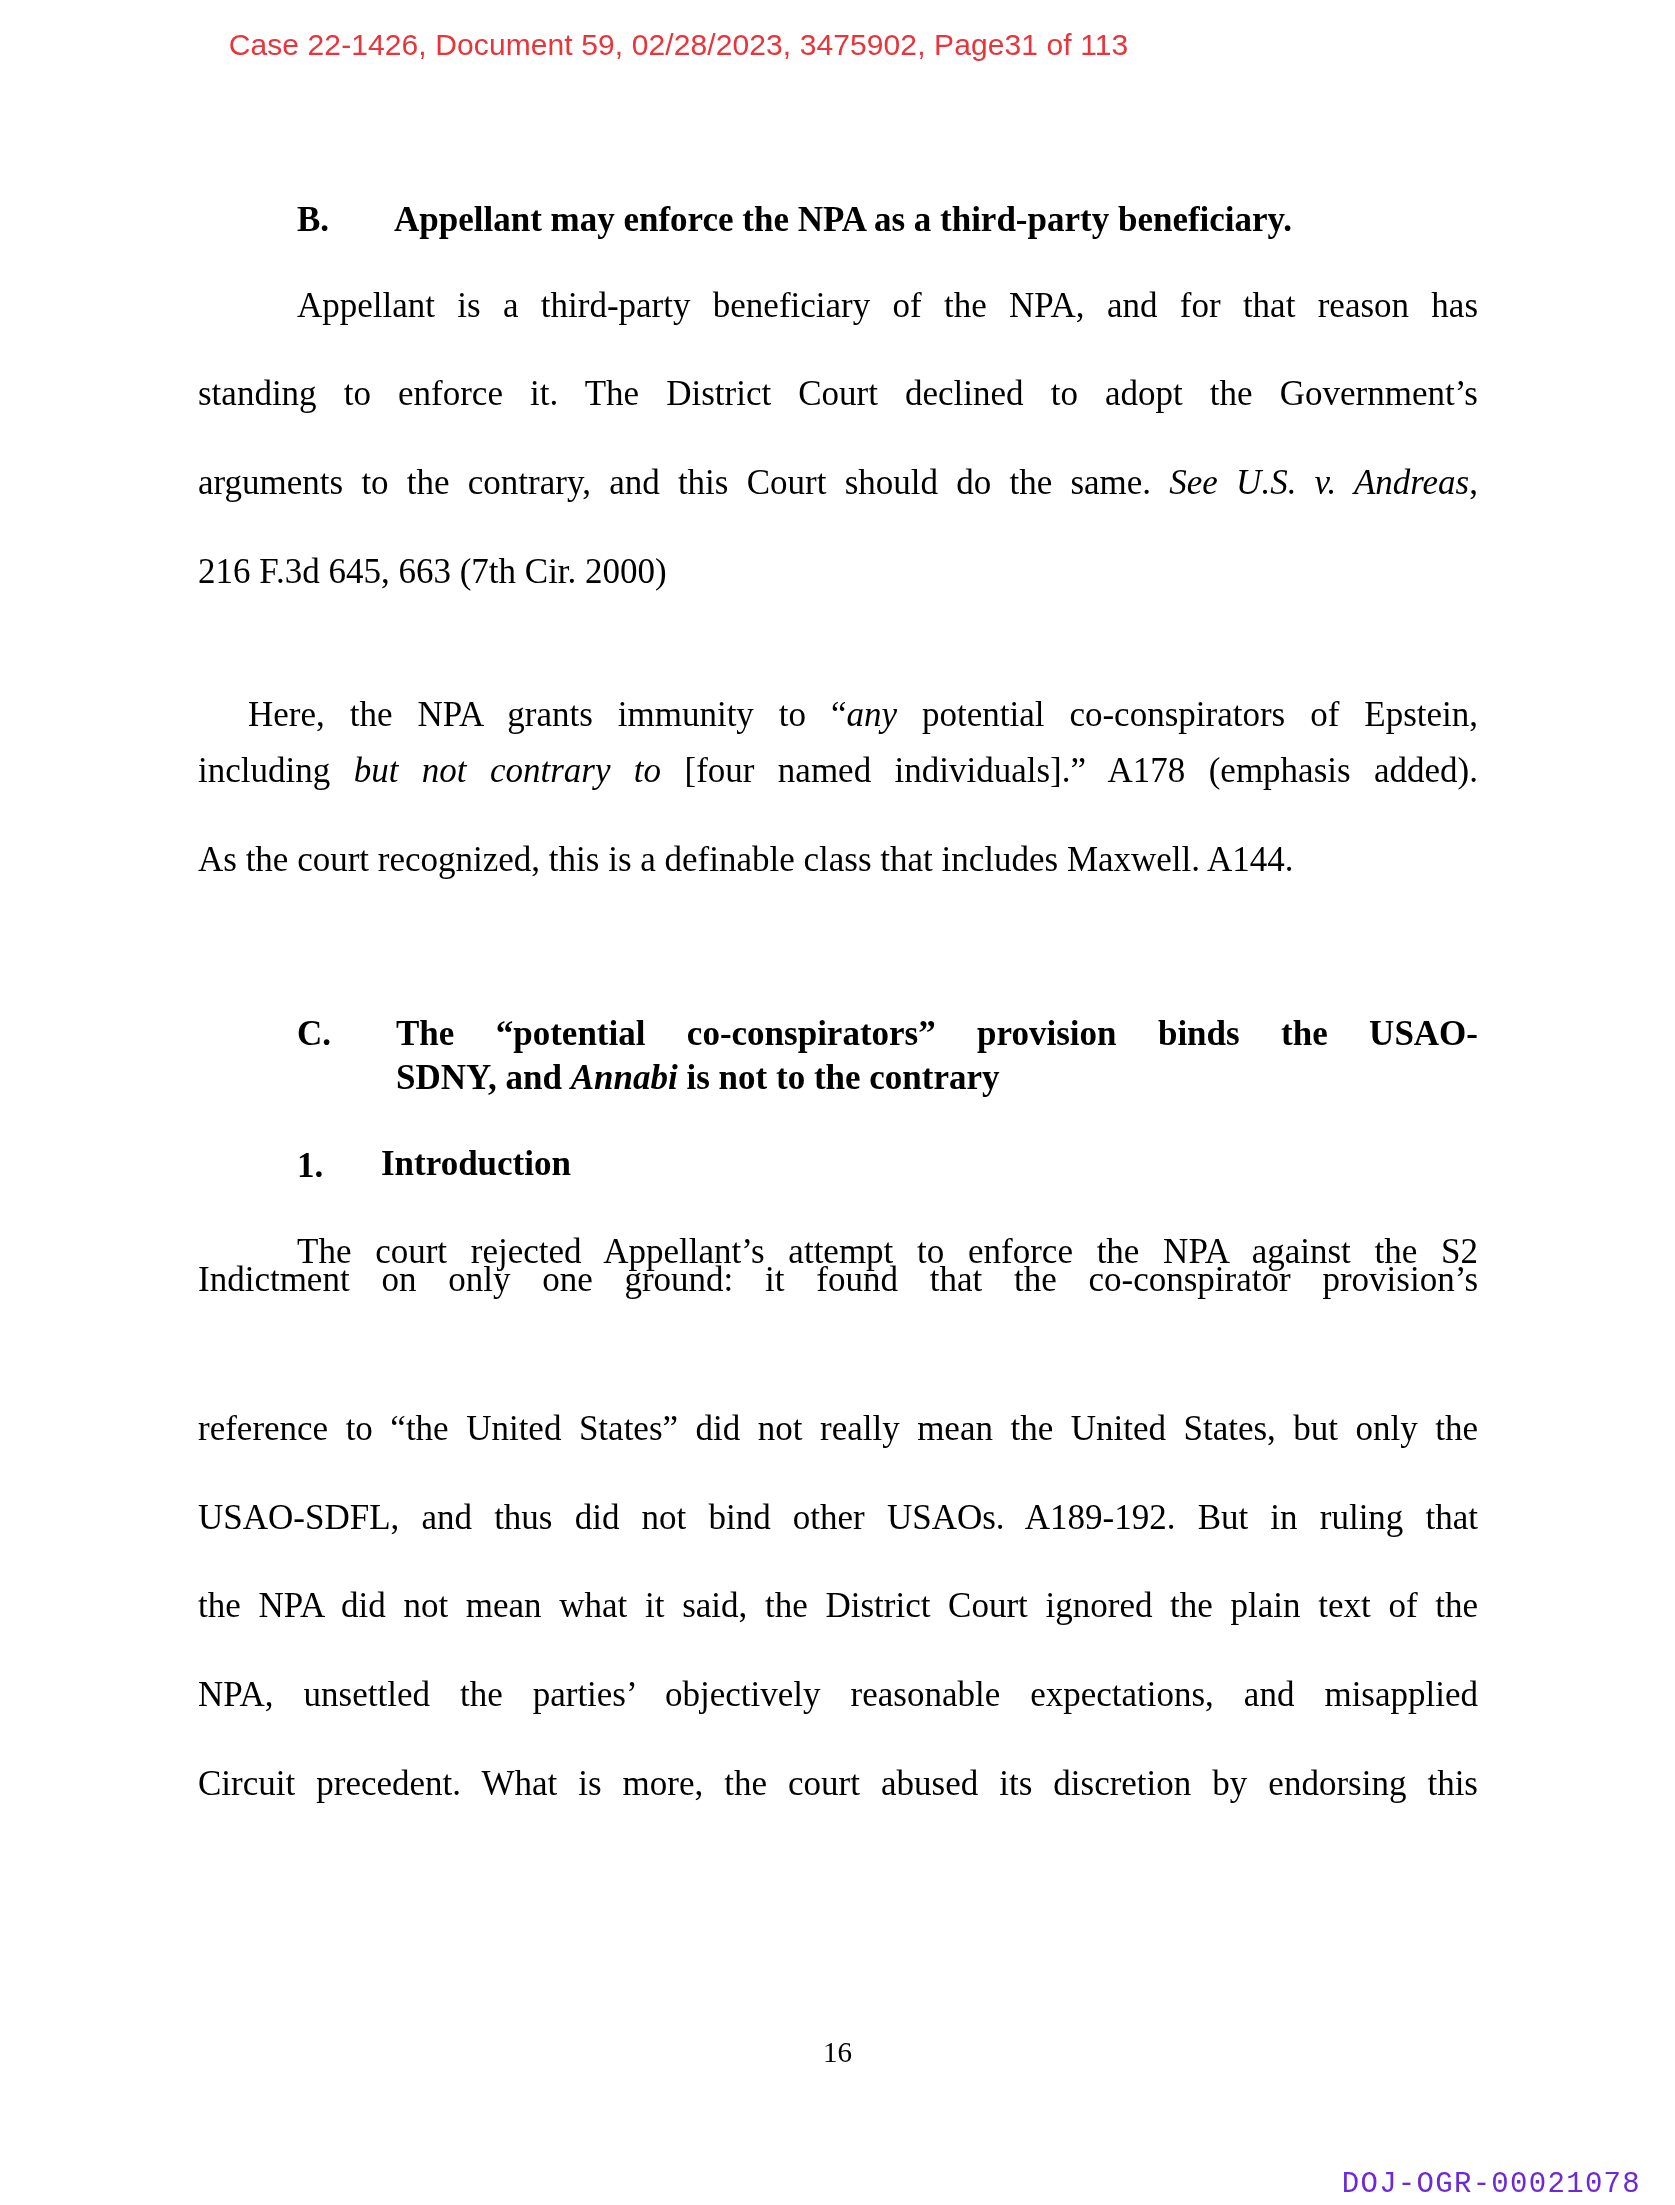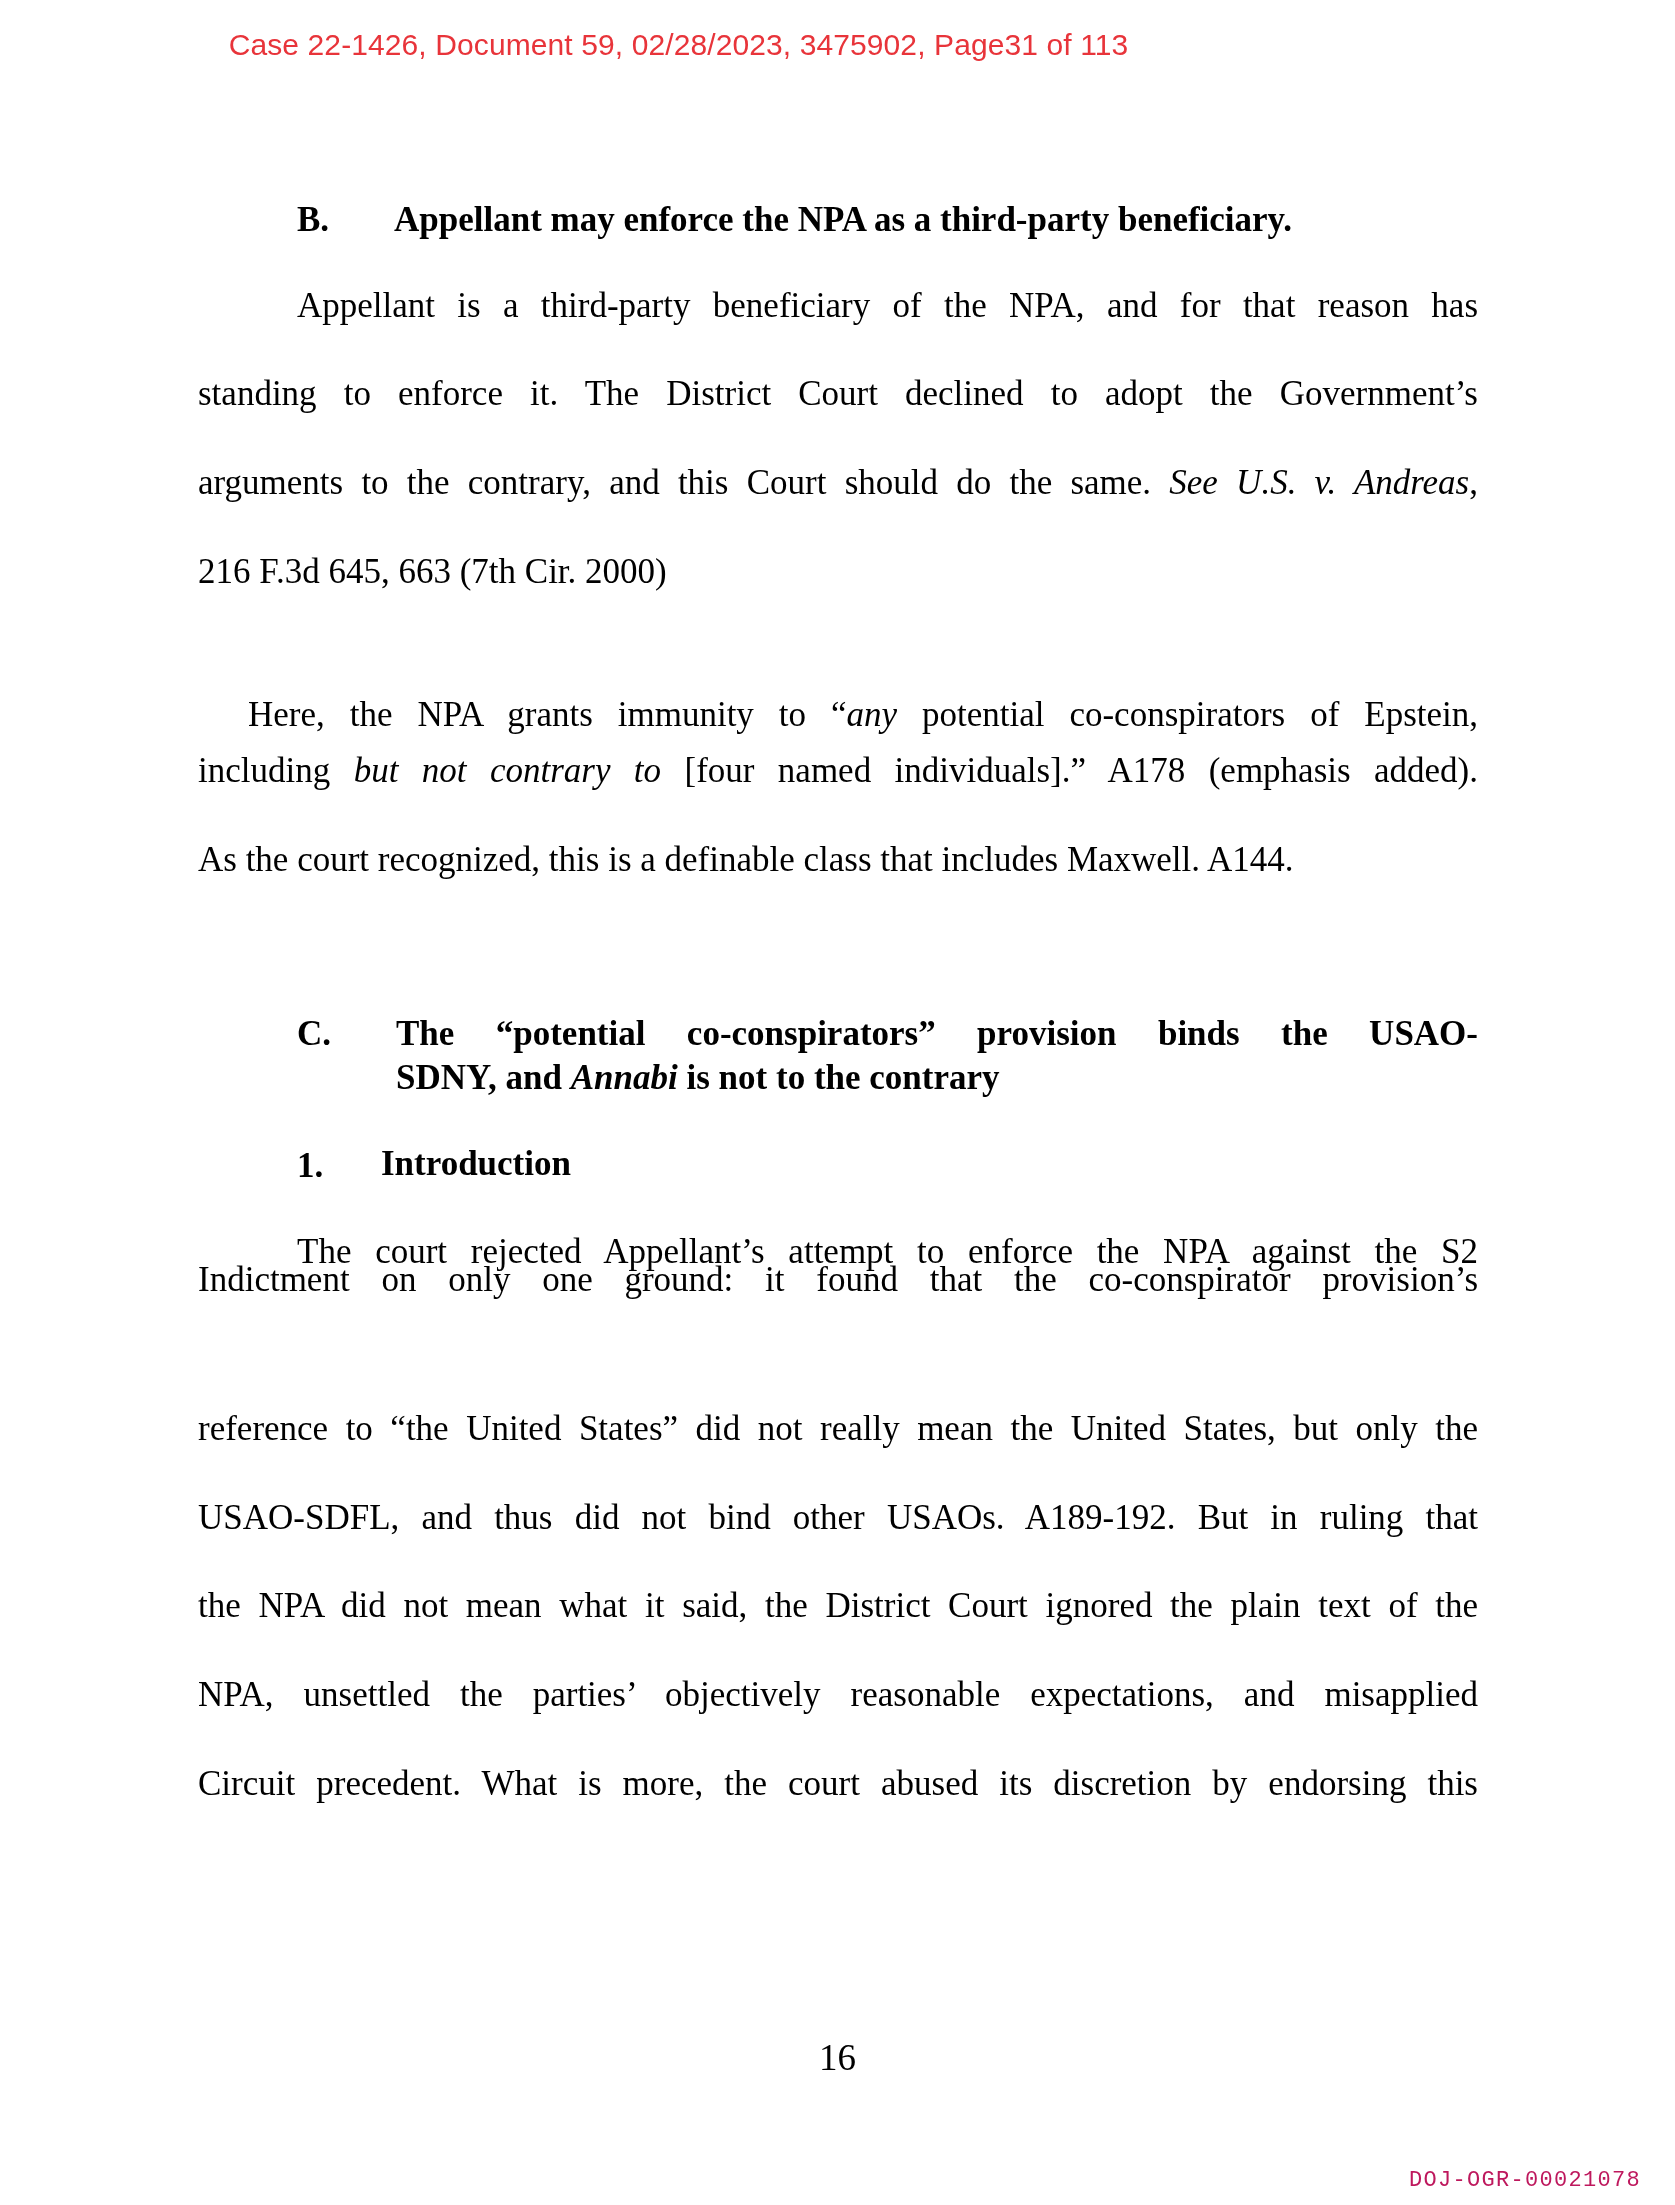--- a/index.html
+++ b/index.html
@@ -14,25 +14,25 @@
   .line {
     position: absolute; left: 198px; width: 1280px; font-size: 35px;
     white-space: nowrap; text-align: justify; text-align-last: justify;
   }
   .line.last { text-align-last: left; }
   .line.indent { left: 297px; width: 1181px; }
   .line.indent2 { left: 248px; width: 1230px; }
   .h-line { position: absolute; font-weight: bold; font-size: 35px; white-space: nowrap; }
   .h-justify { text-align: justify; text-align-last: justify; }
   em { font-style: italic; }
-  .pagenum { position: absolute; top: 2036px; left: 0; width: 1675px; text-align: center; font-size: 37px; }
+  .pagenum { position: absolute; top: 2036px; left: 0; width: 1675px; text-align: center; font-size: 29px; }
   .bates {
     position: absolute; top: 2168px; right: 34px;
     font-family: "Liberation Mono", "DejaVu Sans Mono", monospace;
-    font-size: 22px; color: #be185d; letter-spacing: 1.3px;
+    font-size: 29px; color: #6d28d9; letter-spacing: 1.3px;
   }
 </style>
 </head>
 <body>
 
 <div class="header">Case 22-1426, Document 59, 02/28/2023, 3475902, Page31 of 113</div>
 
 <div class="serif heading" style="top:200px; left:297px;">B.</div>
 <div class="serif heading" style="top:200px; left:394px;">Appellant may enforce the NPA as a third-party beneficiary.</div>
 

